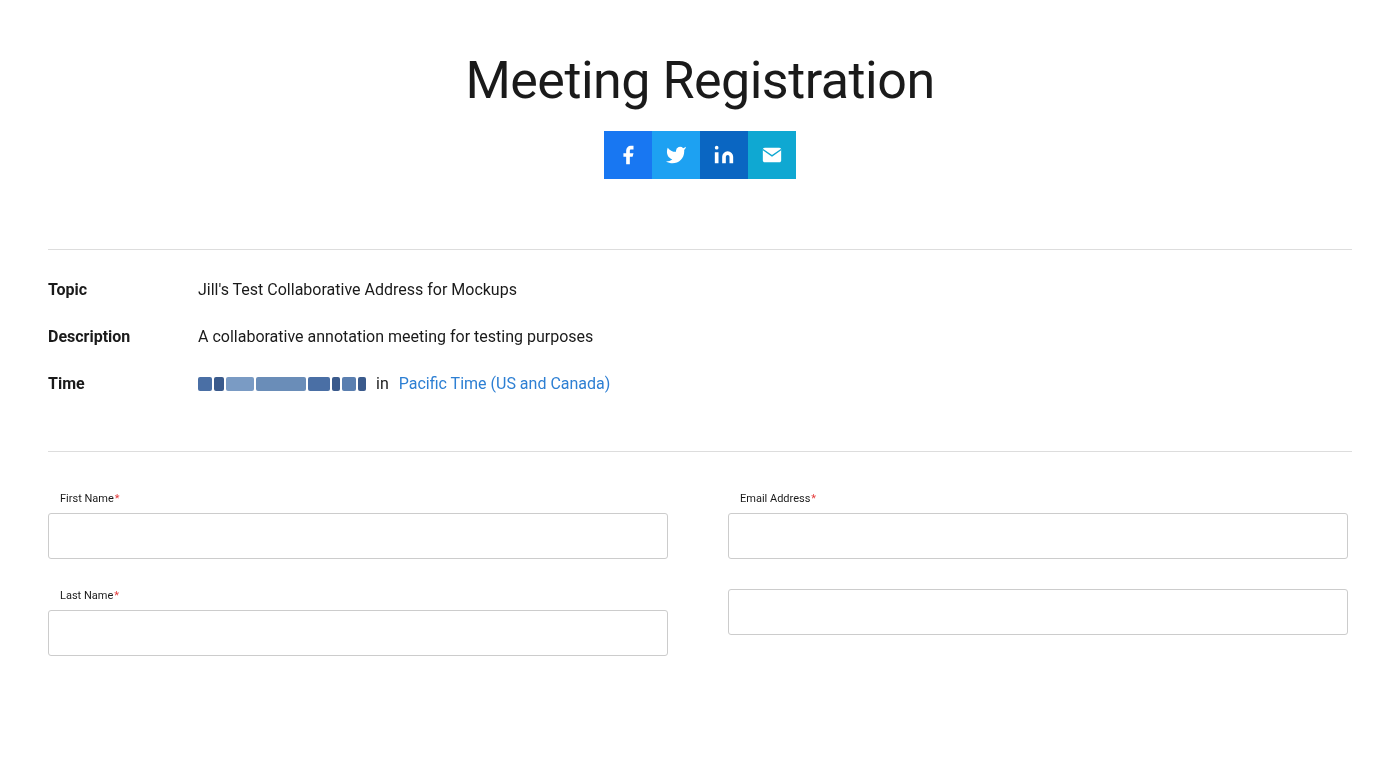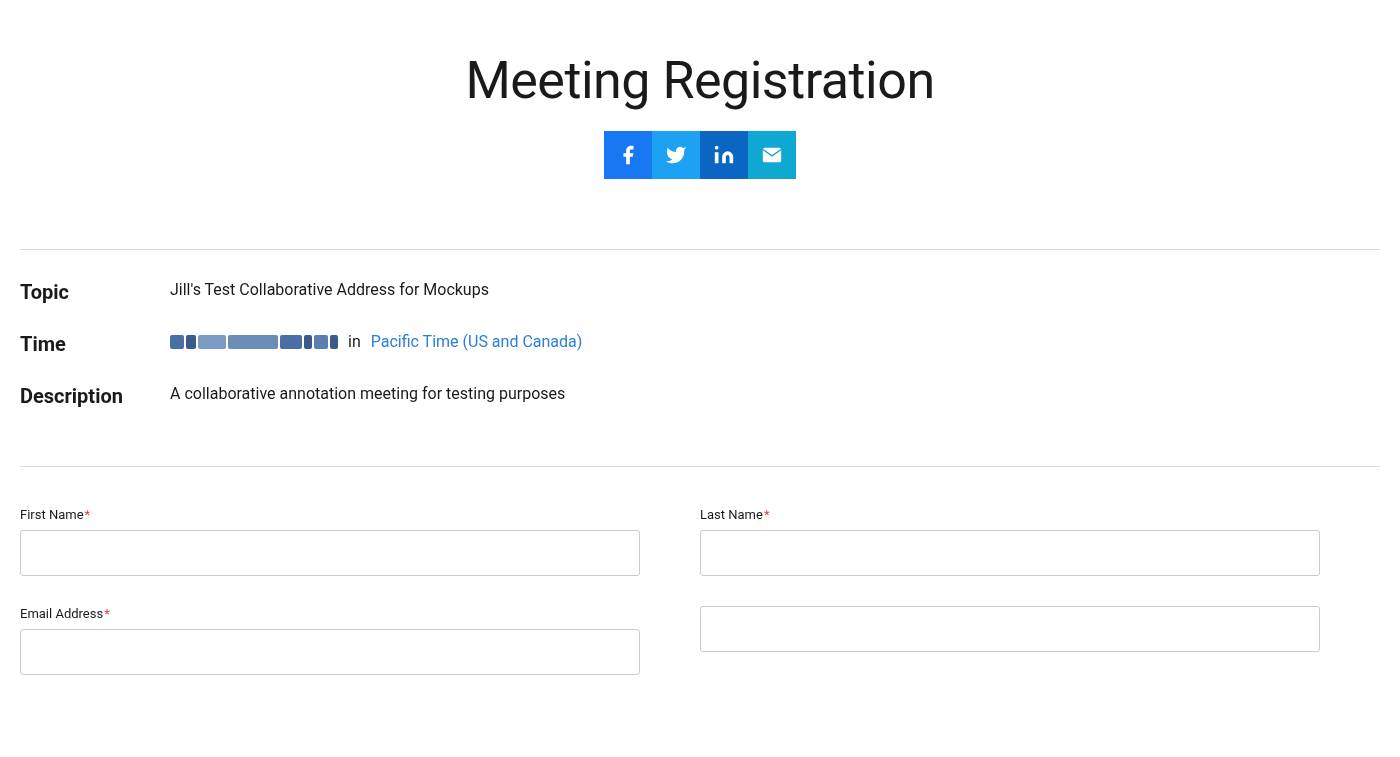--- a/index.html
+++ b/index.html
@@ -11,21 +11,21 @@
     body {
       font-family: -apple-system, BlinkMacSystemFont, 'Segoe UI', Roboto, Helvetica, Arial, sans-serif;
       background: #ffffff;
       color: #1a1a1a;
       width: 1400px;
       min-height: 757px;
     }
 
     .page-container {
       max-width: 1400px;
-      padding: 30px 20px;
+      padding: 30px 48px;
     }
 
     
     .header {
       text-align: center;
       padding: 20px 0 30px;
     }
 
     .page-title {
       font-size: 52px;
@@ -83,21 +83,21 @@
     }
 
     .info-row {
       display: flex;
       align-items: flex-start;
       margin-bottom: 28px;
     }
 
     .info-label {
       font-weight: 700;
-      font-size: 20px;
+      font-size: 16px;
       min-width: 150px;
       color: #1a1a1a;
     }
 
     .info-value {
       font-size: 16px;
       color: #1a1a1a;
     }
 
     .info-value.time-value {
@@ -136,22 +136,23 @@
       max-width: 1300px;
     }
 
     .form-group {
       display: flex;
       flex-direction: column;
       gap: 8px;
     }
 
     .form-label {
-      font-size: 13px;
-      color: #1a1a1a;
+      font-size: 11px;
+      color: #1a1a1a;
+      margin-left: 12px;
     }
 
     .required-star {
       color: #e53e3e;
       margin-left: 1px;
     }
 
     .form-input {
       width: 100%;
       height: 46px;
@@ -198,20 +199,25 @@
     </div>
   </div>
 
   <hr class="divider">
 
   <div class="meeting-info">
 
     <div class="info-row">
       <span class="info-label">Topic</span>
       <span class="info-value">Jill's Test Collaborative Address for Mockups</span>
+    </div>
+
+    <div class="info-row">
+      <span class="info-label">Description</span>
+      <span class="info-value">A collaborative annotation meeting for testing purposes</span>
     </div>
 
     <div class="info-row">
       <span class="info-label">Time</span>
       <span class="info-value time-value">
 
         <span class="time-redacted">
           <span class="time-block" style="width:14px; background:#4a6fa5;"></span>
           <span class="time-block" style="width:10px; background:#3a5a8c;"></span>
           <span class="time-block" style="width:28px; background:#7a9bc4;"></span>
@@ -219,53 +225,48 @@
           <span class="time-block" style="width:22px; background:#4a6fa5;"></span>
           <span class="time-block" style="width:8px; background:#3a5a8c;"></span>
           <span class="time-block" style="width:14px; background:#5a7fb0;"></span>
           <span class="time-block" style="width:8px; background:#3a5a8c;"></span>
         </span>
         <span style="margin: 0 4px;">in</span>
         <a class="time-link" href="#">Pacific Time (US and Canada)</a>
       </span>
     </div>
 
-    <div class="info-row">
-      <span class="info-label">Description</span>
-      <span class="info-value">A collaborative annotation meeting for testing purposes</span>
-    </div>
-
   </div>
 
   <hr class="divider">
 
   <div class="form-section">
     <div class="form-grid">
 
       <div class="form-group">
         <label class="form-label">
           <span>First Name</span><span class="required-star">*</span>
         </label>
         <input type="text" class="form-input" placeholder="" style="">
       </div>
 
       <div class="form-group">
         <label class="form-label">
+          <span>Email Address</span><span class="required-star">*</span>
+        </label>
+        <input type="email" class="form-input" placeholder="" style="">
+      </div>
+
+      <div class="form-group">
+        <label class="form-label">
           <span>Last Name</span><span class="required-star">*</span>
         </label>
         <input type="text" class="form-input" placeholder="" style="">
       </div>
 
       <div class="form-group">
-        <label class="form-label">
-          <span>Email Address</span><span class="required-star">*</span>
-        </label>
         <input type="email" class="form-input" placeholder="" style="">
       </div>
 
-      <div class="form-group">
-        <input type="email" class="form-input" placeholder="" style="">
-      </div>
-
     </div>
   </div>
 
 </div>
 
 </body></html>

